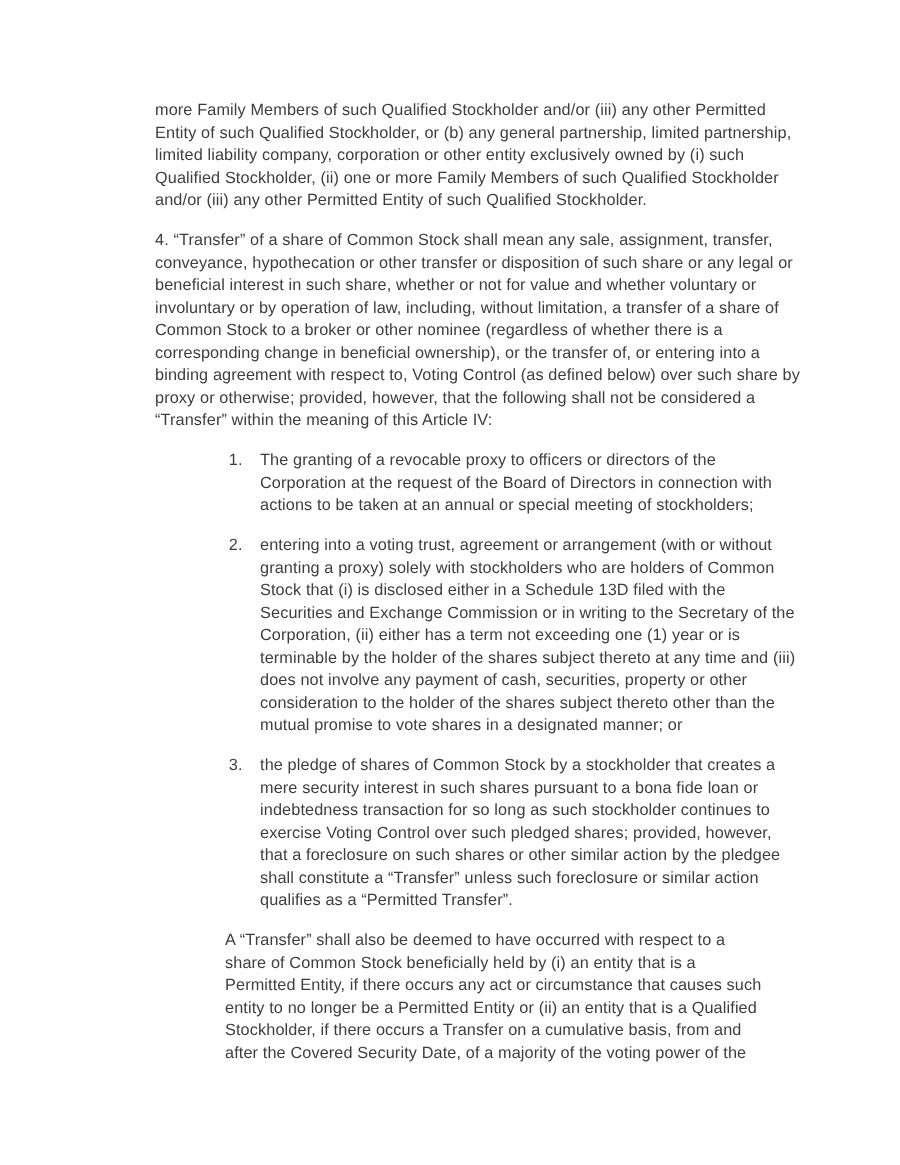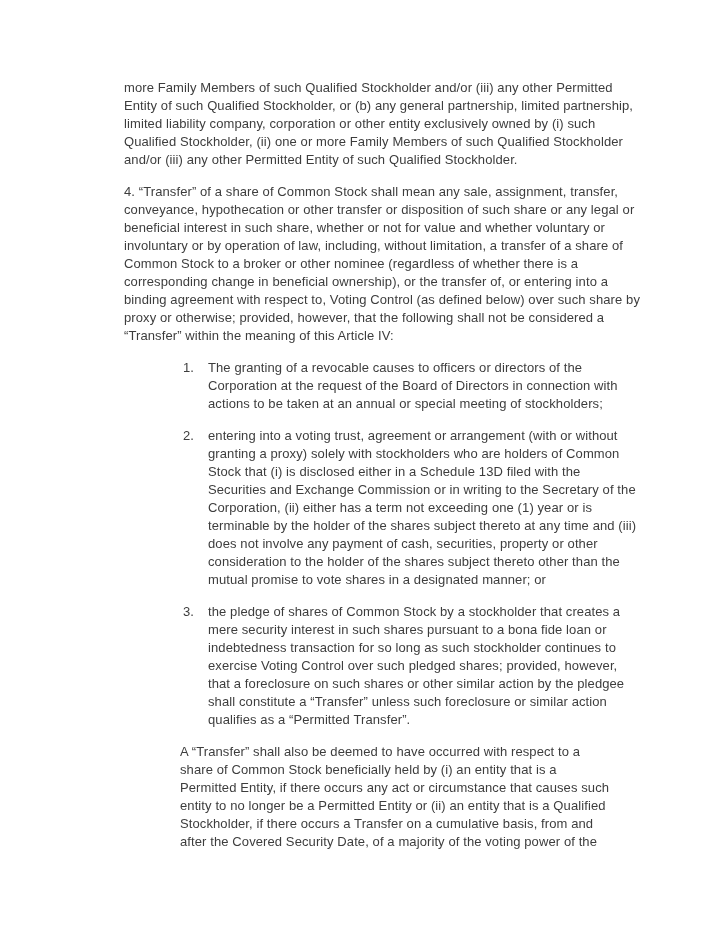--- a/index.html
+++ b/index.html
@@ -64,21 +64,21 @@
 beneficial interest in such share, whether or not for value and whether voluntary or
 involuntary or by operation of law, including, without limitation, a transfer of a share of
 Common Stock to a broker or other nominee (regardless of whether there is a
 corresponding change in beneficial ownership), or the transfer of, or entering into a
 binding agreement with respect to, Voting Control (as defined below) over such share by
 proxy or otherwise; provided, however, that the following shall not be considered a
 “Transfer” within the meaning of this Article IV:</p>
 
     <div class="list-item">
       <span class="num">1.</span>
-      <p class="li-text">The granting of a revocable causes to officers or directors of the
+      <p class="li-text">The granting of a revocable proxy to officers or directors of the
 Corporation at the request of the Board of Directors in connection with
 actions to be taken at an annual or special meeting of stockholders;</p>
     </div>
 
     <div class="list-item">
       <span class="num">2.</span>
       <p class="li-text">entering into a voting trust, agreement or arrangement (with or without
 granting a proxy) solely with stockholders who are holders of Common
 Stock that (i) is disclosed either in a Schedule 13D filed with the
 Securities and Exchange Commission or in writing to the Secretary of the

